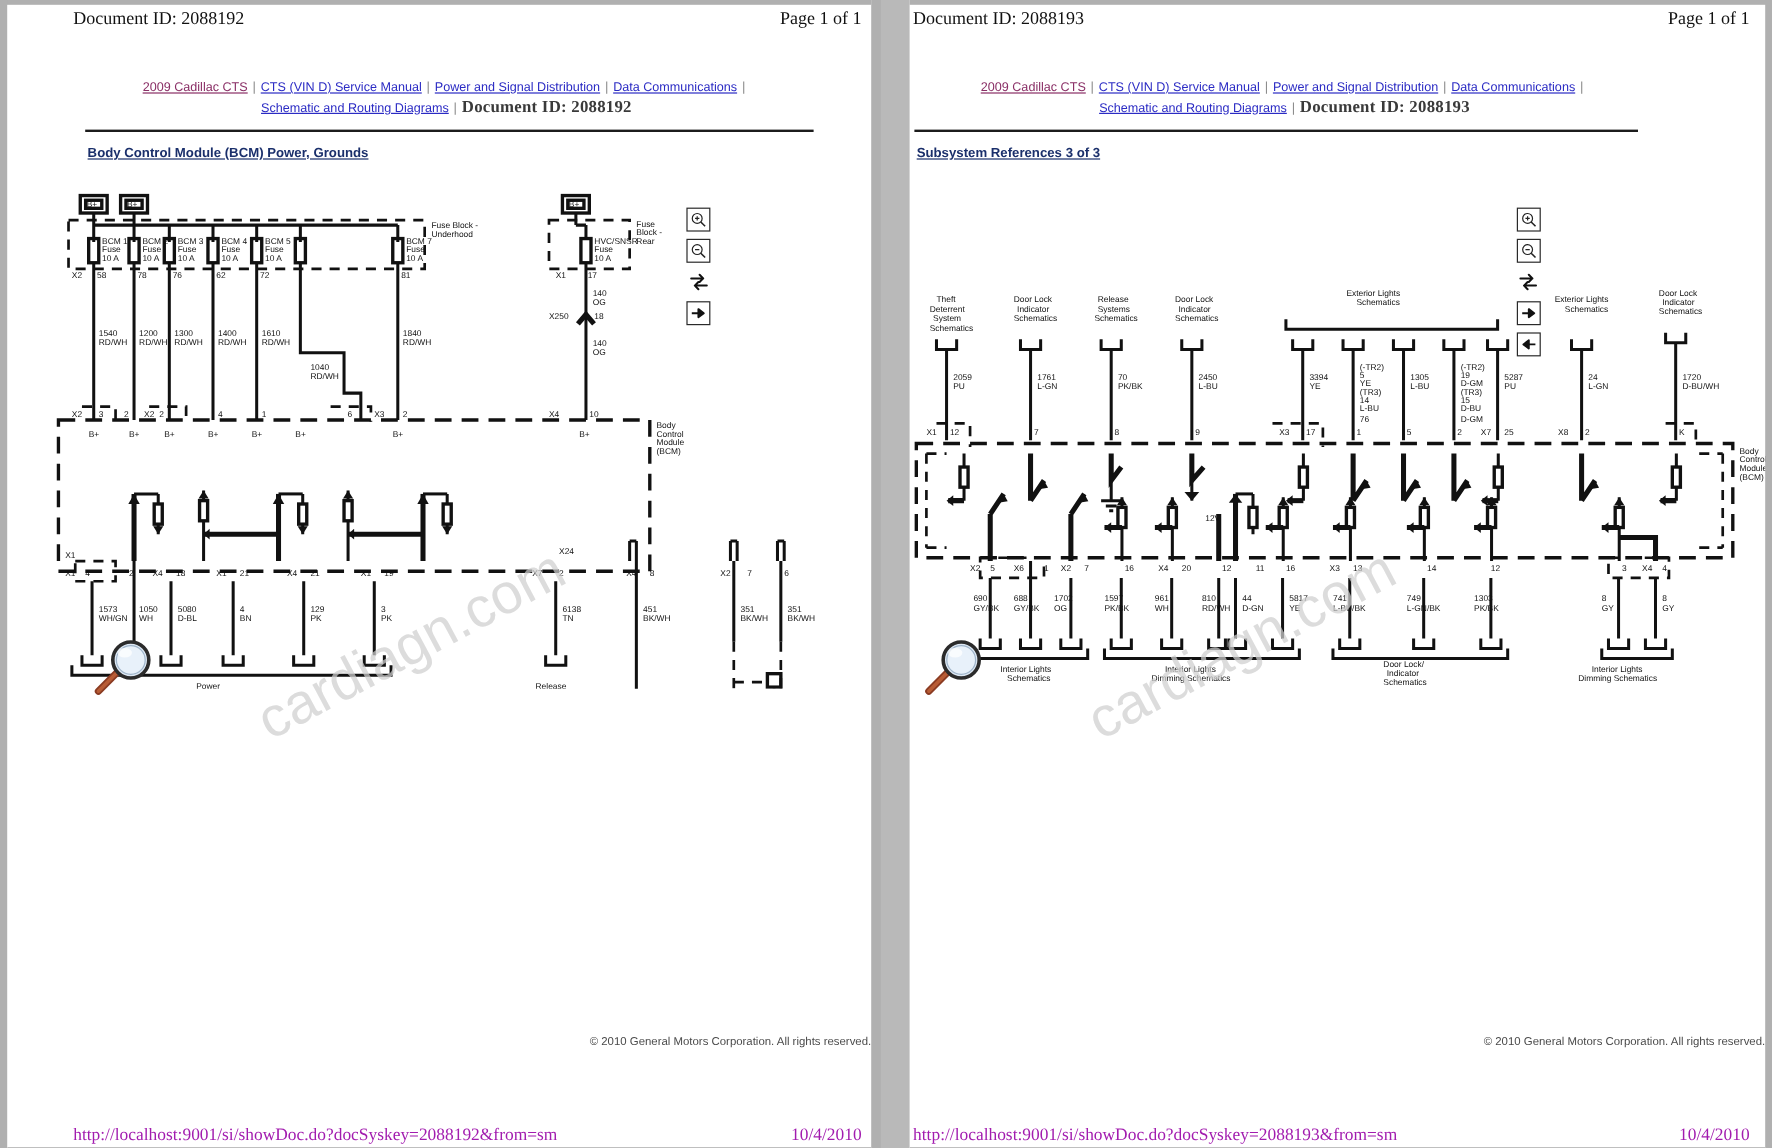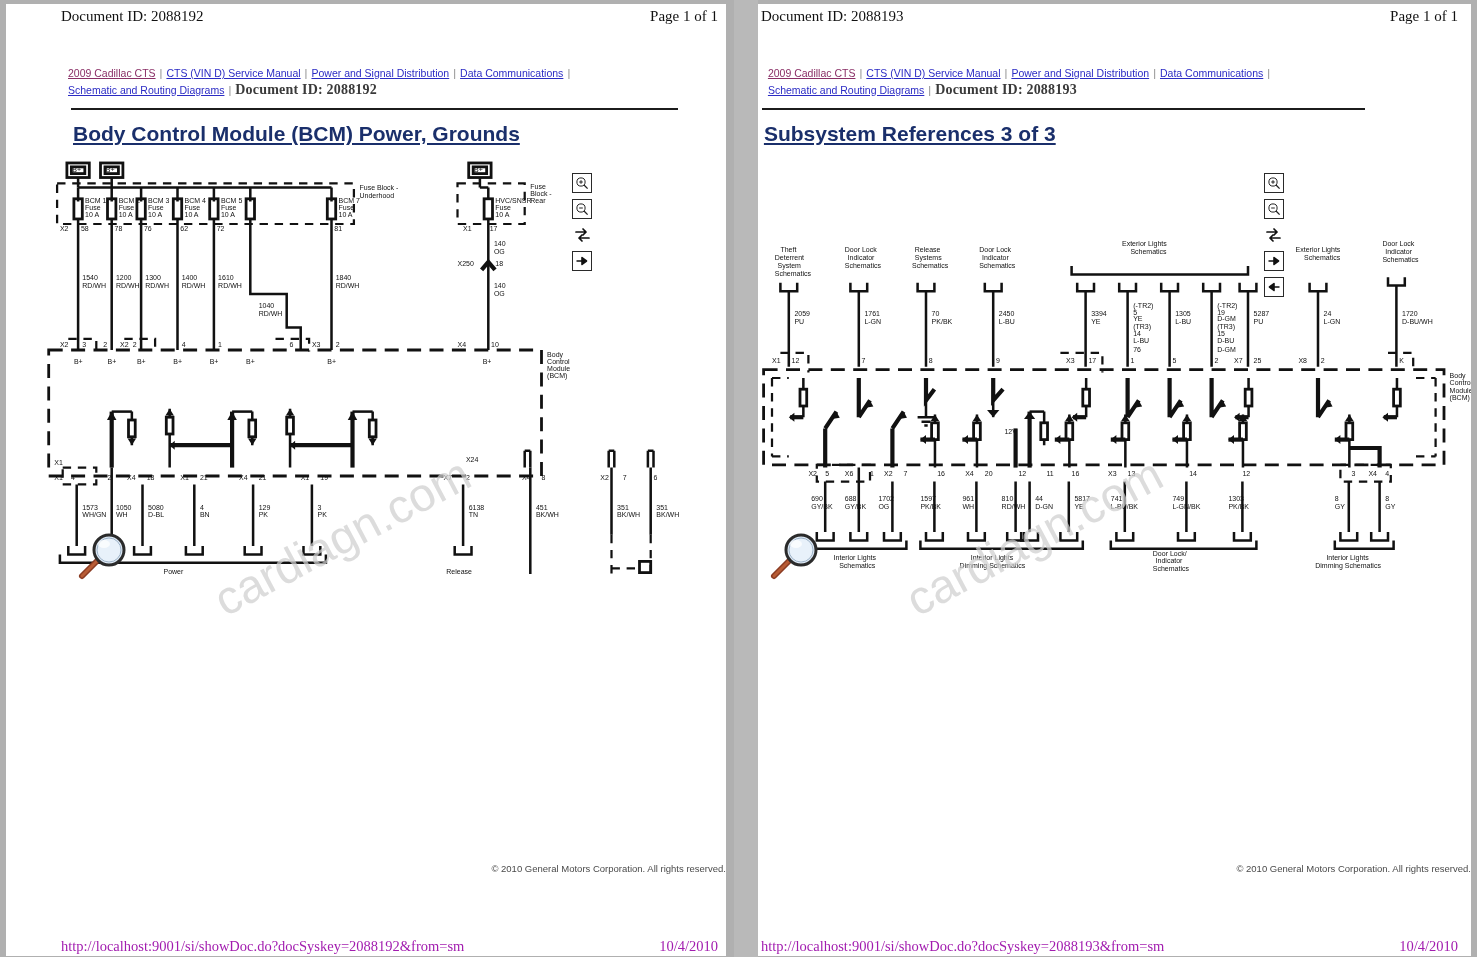--- a/index.html
+++ b/index.html
@@ -34,20 +34,21 @@
     font-size:15px;color:#111;
   }
   .page-left .doc-head{padding:0 8px 0 55px;}
   .page-right .doc-head{padding:0 13px 0 3px;}
 
   
   .crumbwrap{
     position:absolute;top:62px;
     font-family:"Liberation Sans", sans-serif;
     font-size:10.5px;
+    text-align:center;
     line-height:15.5px;
   }
   .page-left .crumbwrap{left:62px;width:608px;}
   .page-right .crumbwrap{left:0px;width:605px;padding-left:10px;}
   .crumb{text-decoration:underline;white-space:nowrap;}
   .crumb.visited{color:#8a2f66;}
   .crumb.link{color:#2b2bc4;}
   .sep{color:#8d8d8d;padding:0 4px;font-size:11px;}
   .docid{
     font-family:"Liberation Serif", serif;
@@ -57,21 +58,21 @@
   .rule{
     position:absolute;height:0;border-top:2.5px solid #1c1c1c;
   }
   .page-left .rule{left:65px;width:607px;top:104px;}
   .page-right .rule{left:4px;width:603px;top:104px;}
 
   
   .doc-title{
     position:absolute;top:118px;
     font-family:"Liberation Sans", sans-serif;
-    font-size:21px;font-weight:bold;
+    font-size:11px;font-weight:bold;
     color:#1a2f6b;text-decoration:underline;
     white-space:nowrap;
   }
   .page-left .doc-title{left:67px;}
   .page-right .doc-title{left:6px;}
 
   
   .stage{position:absolute;top:150px;left:0;width:100%;height:420px;}
   svg.schem{display:block;}
   .ln{stroke:#111;stroke-width:.9;fill:none;}

